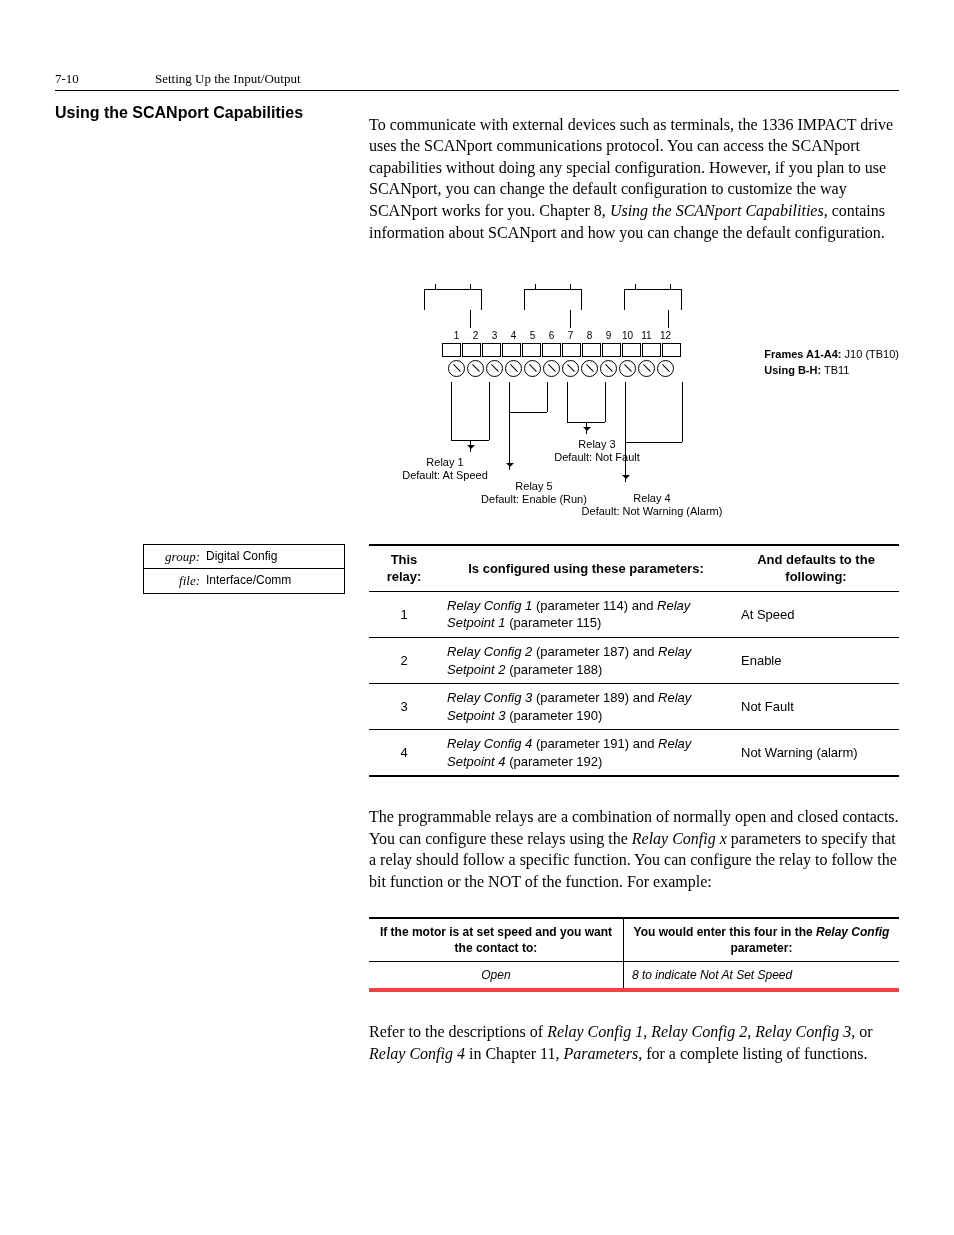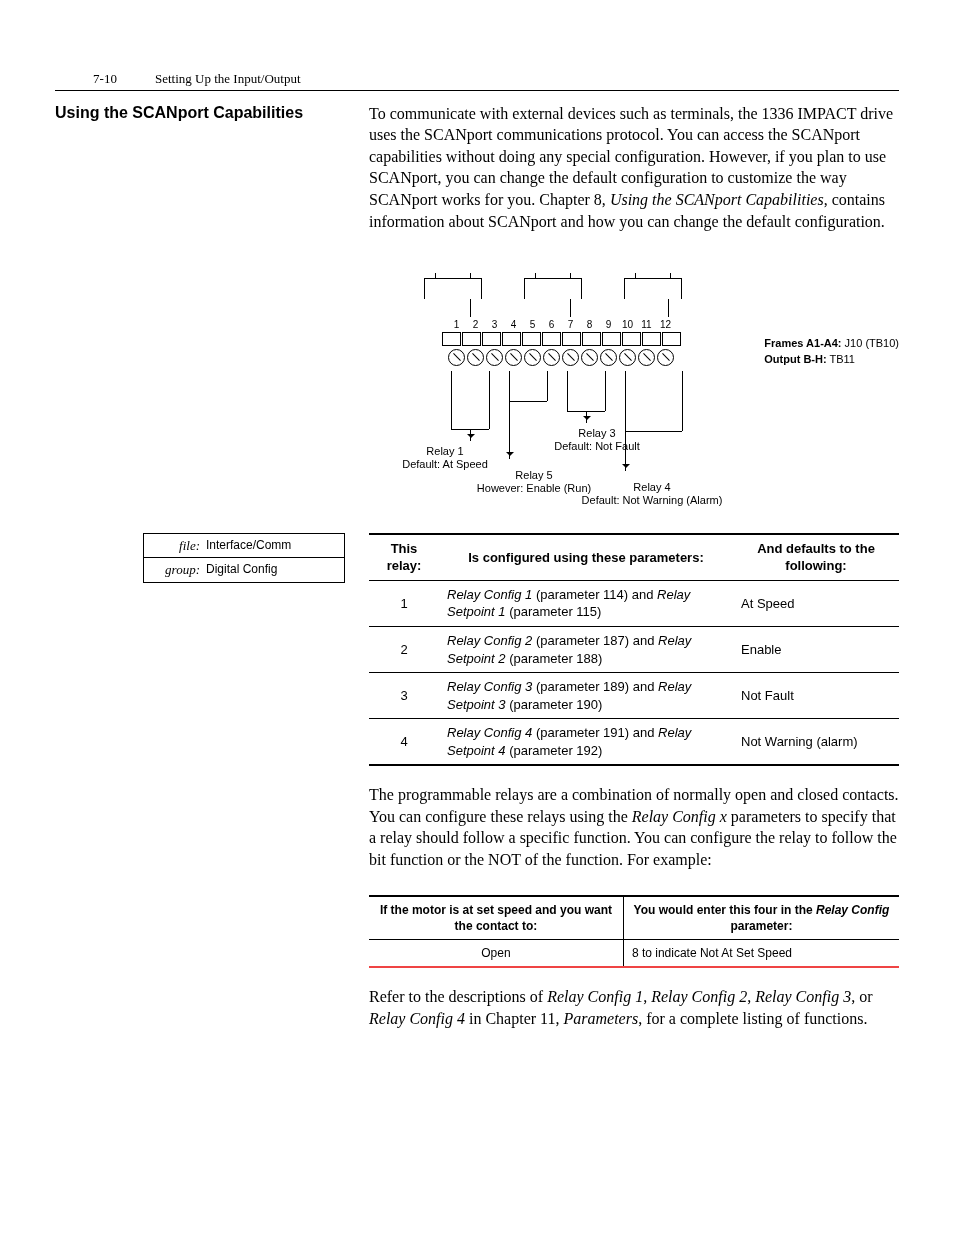--- a/index.html
+++ b/index.html
@@ -6,26 +6,26 @@
     font-family: "Times New Roman", serif;
     font-size: 15px;
     color: #000;
     background: #fff;
     margin: 0;
     padding: 70px 55px 60px 55px;
     width: 844px;
     line-height: 1.35;
   }
   .hdr { display:flex; border-bottom:1px solid #000; padding-bottom:2px; margin-bottom:12px; font-size:13px; }
-  .hdr .pn { width:100px;text-align:center; }
+  .hdr .pn { width:100px; }
   .row { display:flex; margin-bottom:18px; }
   .lcol { width:302px; flex:0 0 302px; padding-right:12px; }
   .rcol { flex:1; }
   .sh { font-family: Arial, Helvetica, sans-serif; font-weight:bold; font-size:16px; line-height:1.3; }
-  .body { font-size:16px; line-height:1.35; }
+  .body { font-size:16px; line-height:1.35;margin-top:11px; }
   .ital { font-style:italic; }
   
   .diagram-wrap { display:flex; align-items:flex-start; margin-top:10px; margin-bottom:14px;}
   .diagram { font-family: Arial, Helvetica, sans-serif; font-size:11px; text-align:center; position:relative; margin:0 auto 0 55px;}
   .tbrow { display:flex; justify-content:center; gap:1px; }
   .tb { width:19px; height:14px; border:1px solid #000; box-sizing:border-box; background:#fff; }
   .circ { width:17px; height:17px; border:1px solid #000; border-radius:50%; box-sizing:border-box; display:inline-block; margin:1px; position:relative;}
   .circ::after{content:"";position:absolute;width:10px;height:1px;background:#000;top:50%;left:50%;transform:translate(-50%,-50%) rotate(45deg);}
   .numrow span{ display:inline-block; width:19px; text-align:center; font-size:10px;}
   .diagcap { font-size:11px; line-height:1.2; margin-top:2px;}
@@ -40,21 +40,21 @@
   table.t1 { border-collapse:collapse; width:100%; font-family:Arial,Helvetica,sans-serif; font-size:13px; }
   table.t1 th, table.t1 td { border-top:1px solid #000; border-bottom:1px solid #000; padding:5px 8px; vertical-align:middle; text-align:left;}
   table.t1 th { font-weight:bold; text-align:center; border-top:2px solid #000;}
   table.t1 tr:last-child td{ border-bottom:2px solid #000;}
   table.t1 .c1{ width:54px; text-align:center;}
   table.t1 .c3{ width:150px;}
   table.t1 td .ital{ font-family:Arial; font-style:italic;}
   table.t2 { border-collapse:collapse; width:100%; font-family:Arial,Helvetica,sans-serif; font-size:12px; margin-top:6px;}
   table.t2 th, table.t2 td { border:1px solid #000; border-left:none; border-right:none; padding:5px 8px;}
   table.t2 th{ font-weight:bold; text-align:center; border-top:2px solid #000;}
-  table.t2 tr:last-child td{ border-bottom:2px solid #ef4444;}
+  table.t2 tr:last-child td{ border-bottom:4px solid #ef4444;font-style:italic;}
   table.t2 .sep{ border-right:1px solid #000;}
   table.t2 td.c1{ text-align:center; width:48%;}
   .relaygrp{position:relative;}
   .wire{position:absolute;border-left:1px solid #000;}
   .top-bracket{display:flex;justify-content:center;gap:42px;margin-bottom:0;}
   .top-bracket .br{width:56px;height:20px;border:1px solid #000;border-bottom:none;position:relative;}
   .top-bracket .br::before,.top-bracket .br::after{content:"";position:absolute;width:1px;height:6px;background:#000;top:-6px;}
   .top-bracket .br::before{left:10px;} .top-bracket .br::after{right:10px;}
   .arrow-down::after{content:"";position:absolute;bottom:-1px;left:50%;transform:translateX(-50%);border:4px solid transparent;border-top-color:#000;}
 </style>
@@ -120,21 +120,21 @@
             <div>Relay 1</div>
             <div>Default: At Speed</div>
           </div>
 
           <div class="wire" style="left:85px;top:0;height:88px;"></div>
           <div class="wire" style="left:123px;top:0;height:30px;"></div>
           <div style="position:absolute;left:85px;top:30px;width:38px;border-top:1px solid #000;"></div>
           <div class="wire arrow-down" style="left:85px;top:88px;height:0;"></div>
           <div style="position:absolute;left:30px;top:96px;width:160px;" class="diagcap">
             <div>Relay 5</div>
-            <div>However: Enable (Run)</div>
+            <div>Default: Enable (Run)</div>
           </div>
 
           <div class="wire" style="left:143px;top:0;height:40px;"></div>
           <div class="wire" style="left:181px;top:0;height:40px;"></div>
           <div style="position:absolute;left:143px;top:40px;width:38px;border-top:1px solid #000;"></div>
           <div class="wire arrow-down" style="left:162px;top:40px;height:12px;"></div>
           <div style="position:absolute;left:108px;top:54px;width:130px;" class="diagcap">
             <div>Relay 3</div>
             <div>Default: Not Fault</div>
           </div>
@@ -144,36 +144,36 @@
           <div style="position:absolute;left:201px;top:60px;width:57px;border-top:1px solid #000;"></div>
           <div class="wire arrow-down" style="left:201px;top:100px;height:0;"></div>
           <div style="position:absolute;left:148px;top:108px;width:160px;" class="diagcap">
             <div>Relay 4</div>
             <div>Default: Not Warning (Alarm)</div>
           </div>
         </div>
       </div>
       <div class="framebox">
         <div><b>Frames A1-A4:</b><span> J10 (TB10)</span></div>
-        <div><b>Output B-H:</b><span> TB11</span></div>
+        <div><b>Using B-H:</b><span> TB11</span></div>
       </div>
     </div>
   </div>
 </div>
 
 <div class="row">
   <div class="lcol">
     <div class="ipbox">
       <div>
+          <span class="k">group:</span>
+          <span>Digital Config</span>
+        </div>
+      <div>
           <span class="k">file:</span>
           <span>Interface/Comm</span>
-        </div>
-      <div>
-          <span class="k">group:</span>
-          <span>Digital Config</span>
         </div>
     </div>
   </div>
   <div class="rcol">
     <table class="t1">
       <thead>
           <tr>
         <th class="c1">This relay:</th>
         <th>Is configured using these parameters:</th>
         <th class="c3">And defaults to the following:</th>

